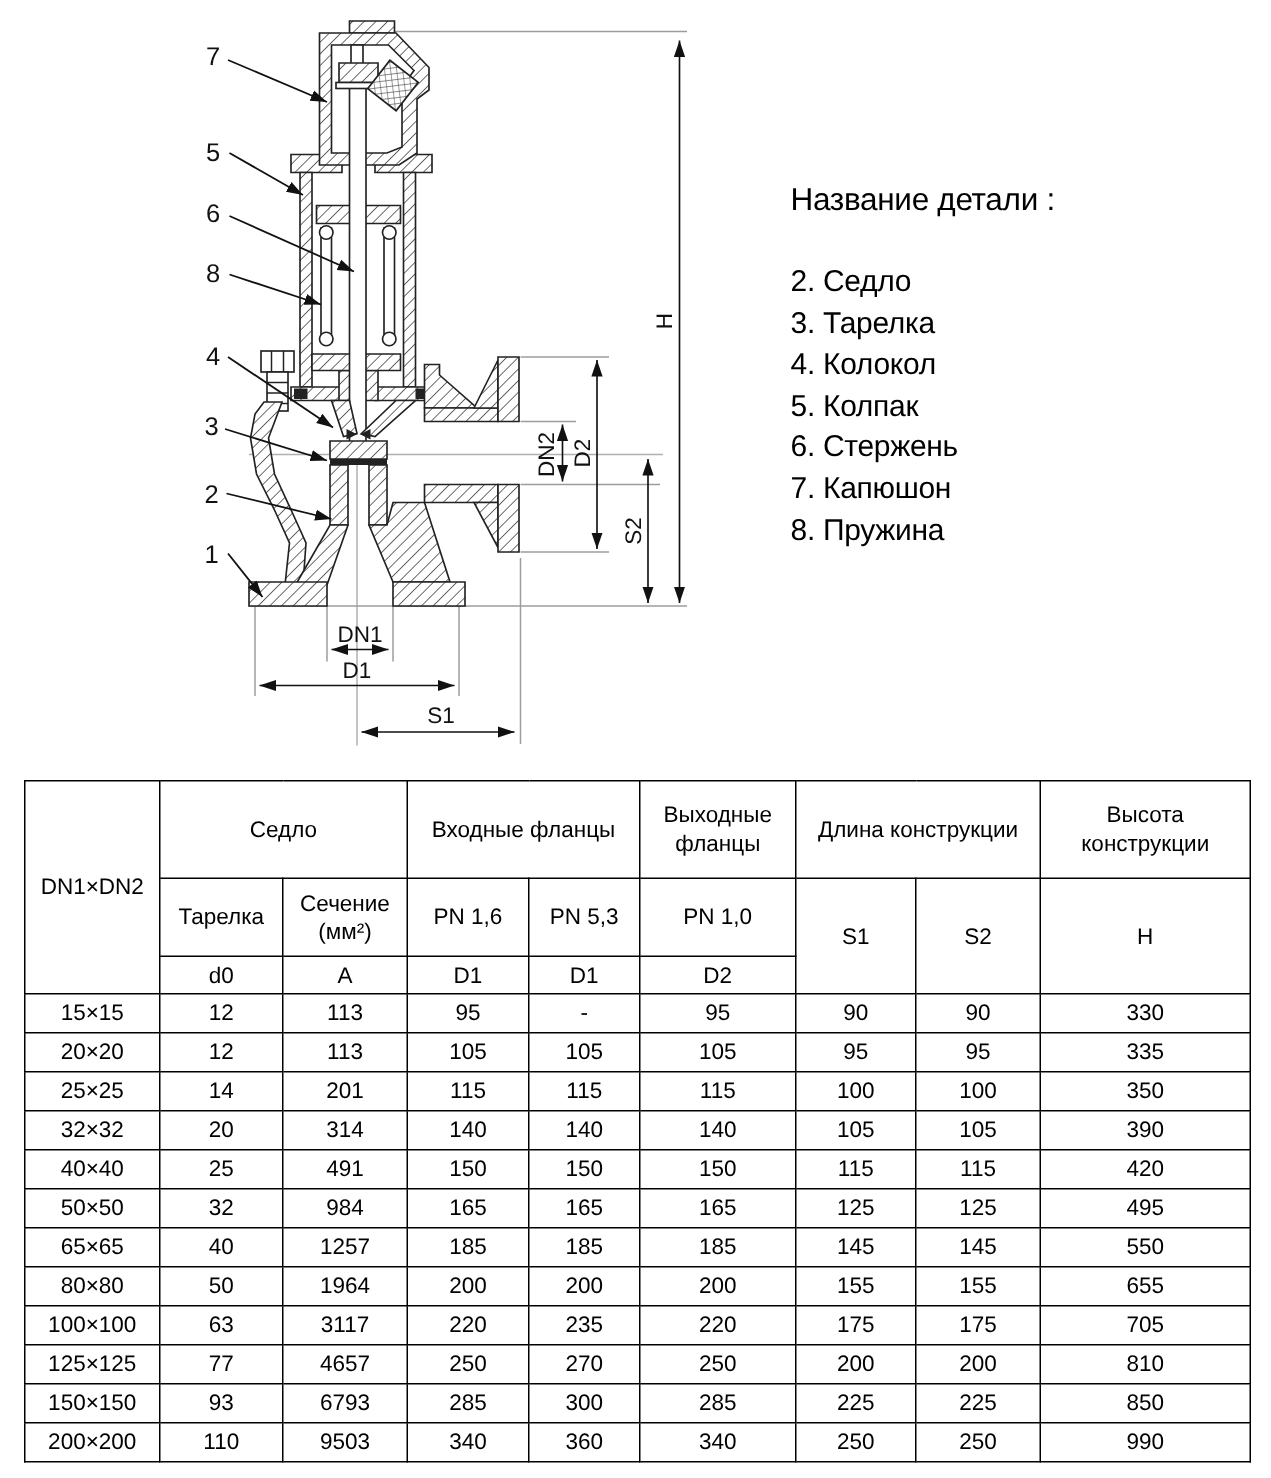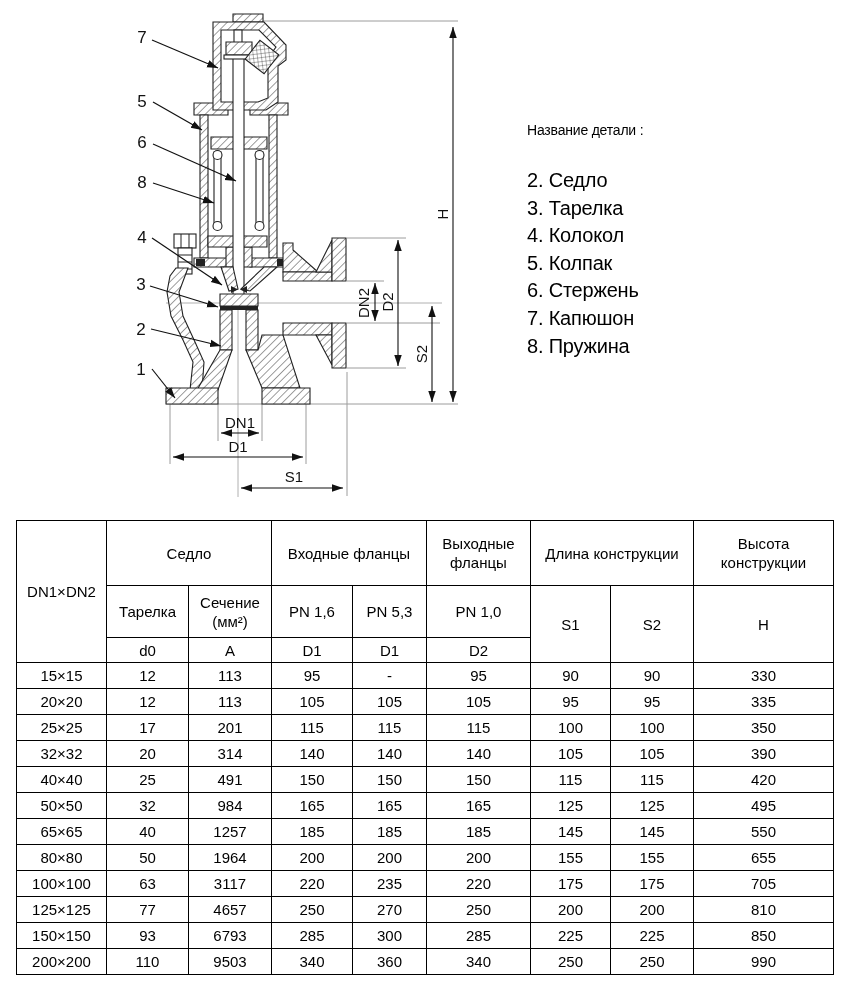--- a/index.html
+++ b/index.html
@@ -15,21 +15,21 @@
   .detail{stroke:#222;stroke-width:1;}
   .cl line{stroke:#b0b0b0;stroke-width:1;}
   .ext line{stroke:#9c9c9c;stroke-width:1;}
   .dim{stroke:#111;stroke-width:1.1;marker-start:url(#arr);marker-end:url(#arr);}
   .leader line{stroke:#111;stroke-width:1.2;marker-end:url(#arr);}
   svg text{font-family:"Liberation Sans",sans-serif;font-size:15px;fill:#111;}
   text.callout-num{font-size:17px;}
 
   
   .legend{position:absolute;left:527px;top:122px;width:300px;}
-  .legend-title{font-size:14px;letter-spacing:-0.2px;}
+  .legend-title{font-size:21px;letter-spacing:-0.2px;}
   .legend-items{margin-top:29px;}
   .legend-item{font-size:20px;line-height:27.6px;letter-spacing:-0.2px;}
 
   
   table.spec-table{position:absolute;left:16px;top:520px;width:817px;
        border-collapse:collapse;table-layout:fixed;font-size:15px;}
   .spec-table th,.spec-table td{border:1px solid #000;font-weight:normal;
        text-align:center;vertical-align:middle;padding:0;line-height:19px;}
   .spec-table thead tr.r1{height:65px;}
   .spec-table thead tr.r2{height:52px;}
@@ -275,21 +275,21 @@
         <td>113</td>
         <td>105</td>
         <td>105</td>
         <td>105</td>
         <td>95</td>
         <td>95</td>
         <td>335</td>
       </tr>
       <tr>
         <td>25×25</td>
-        <td>17</td>
+        <td>14</td>
         <td>201</td>
         <td>115</td>
         <td>115</td>
         <td>115</td>
         <td>100</td>
         <td>100</td>
         <td>350</td>
       </tr>
       <tr>
         <td>32×32</td>

